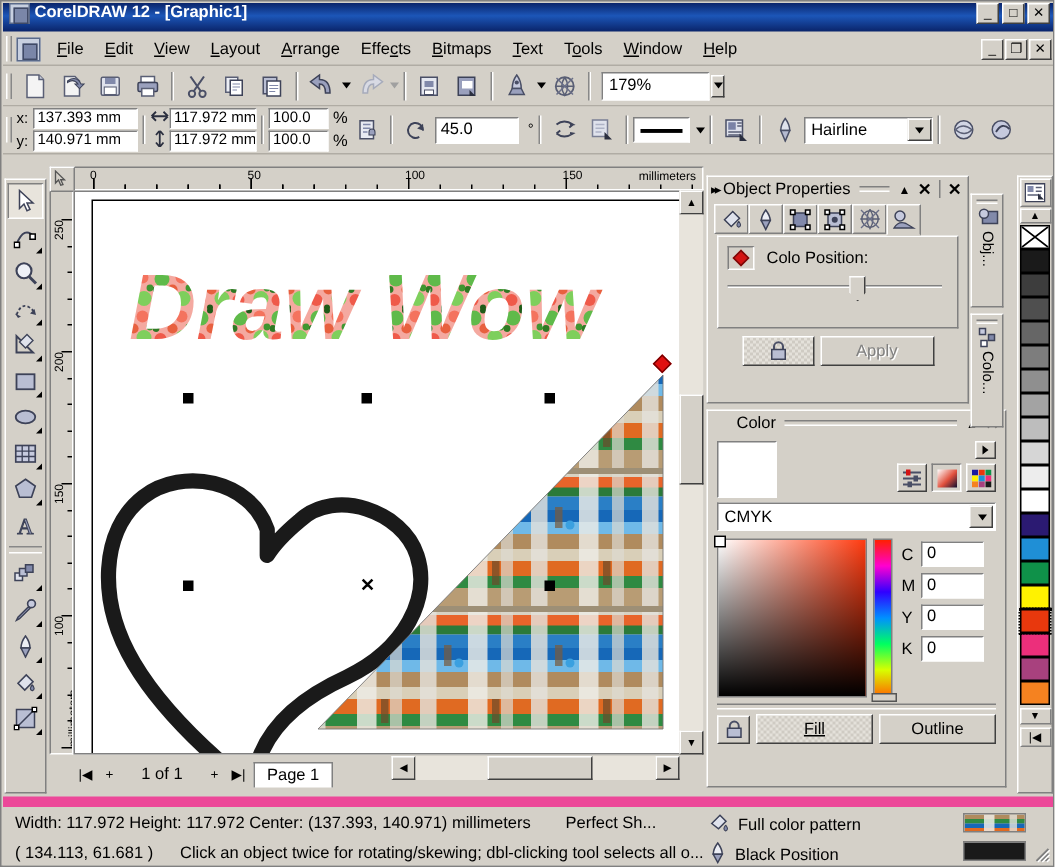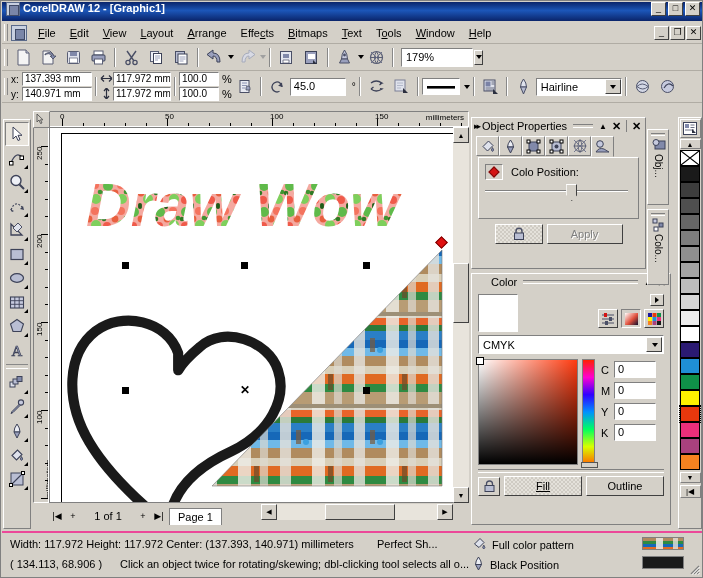--- a/index.html
+++ b/index.html
@@ -267,21 +267,21 @@
   .palette {
     position: absolute; left: 677px; top: 116px; width: 24px; height: 412px;
     background: #d4d0c8; border: 1px solid; border-color:#fff #808080 #808080 #fff;
     display: flex; flex-direction: column; align-items: center;
   }
   .pal-sw { width: 20px; height: 16px; border: 1px solid #000; }
   .pal-sel { outline: 1px dotted #000; outline-offset: 0px; }
   
   .statusbar {
     position: absolute; left: 1px; top: 530px; width: 701px; height: 46px;
-    background: #d4d0c8; border-top: 2px solid #ec4899;
+    background: #d4d0c8; border-top: 7px solid #ec4899;
     font-size: 11px;
   }
   .sb-line { position: absolute; white-space: nowrap; }
 </style>
 </head>
 <body>
 
 <div id="app">
 
   <div class="titlebar">
@@ -1077,21 +1077,21 @@
         <div class="pal-sw" style="background: rgb(168, 65, 126);"></div>
         <div class="pal-sw" style="background: rgb(245, 130, 32);"></div>
       </div>
     <div style="width:21px;height:11px;display:flex;align-items:center;justify-content:center;font-size:7px;background:#d4d0c8;border:1px solid;border-color:#fff #808080 #808080 #fff;margin-top:2px">▼</div>
     <div style="width:21px;height:13px;display:flex;align-items:center;justify-content:center;font-size:8px;background:#d4d0c8;border:1px solid;border-color:#fff #808080 #808080 #fff;margin-top:2px">|◀</div>
   </div>
 
   <div class="statusbar">
     <div class="sb-line" style="left:8px; top:5px">Width: 117.972  Height: 117.972  Center: (137.393, 140.971)  millimeters</div>
     <div class="sb-line" style="left:375px; top:5px">Perfect Sh...</div>
-    <div class="sb-line" style="left:8px; top:25px">( 134.113, 68.906 )</div>
+    <div class="sb-line" style="left:8px; top:25px">( 134.113, 61.681 )</div>
     <div class="sb-line" style="left:118px; top:25px">Click an object twice for rotating/skewing; dbl-clicking tool selects all o...</div>
 
     <div style="position:absolute;left:470px;top:3px;display:flex;align-items:center;gap:5px">
       <span>
         <svg width="15" height="15" viewBox="0 0 15 15">
           <path d="M2.5 8 L8 2.5 L12 6.5 L7 11.5z" fill="#dfe2ec" stroke="#3d4258"></path>
           <path d="M11.8 9 q2.4 3 0 4 q-2.4 -1 0 -4" fill="#8189aa" stroke="#3d4258" stroke-width=".7"></path>
         </svg>
       </span>
       <span>Full color pattern</span>

